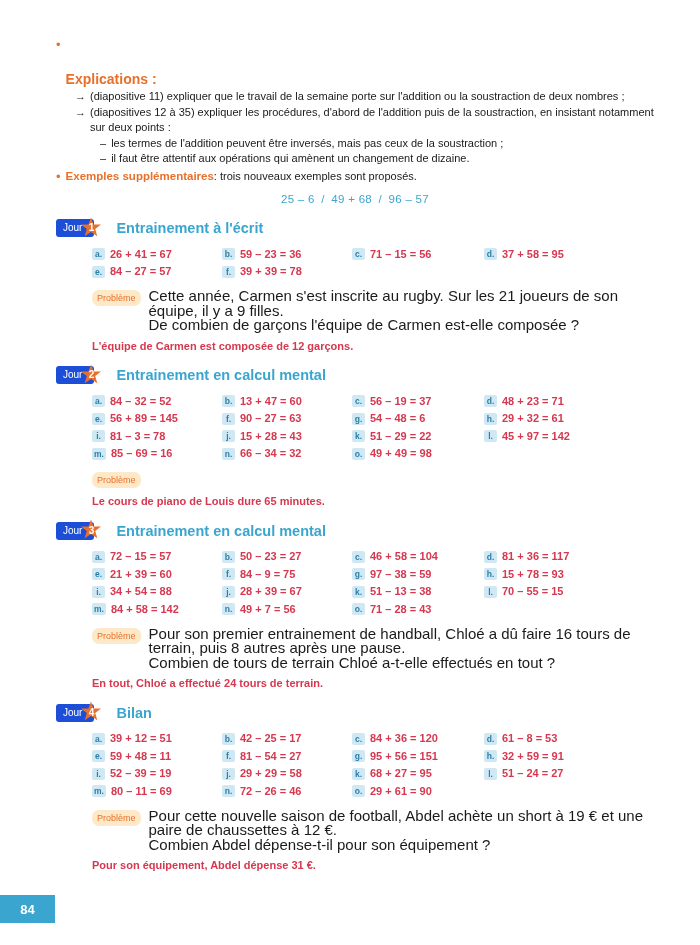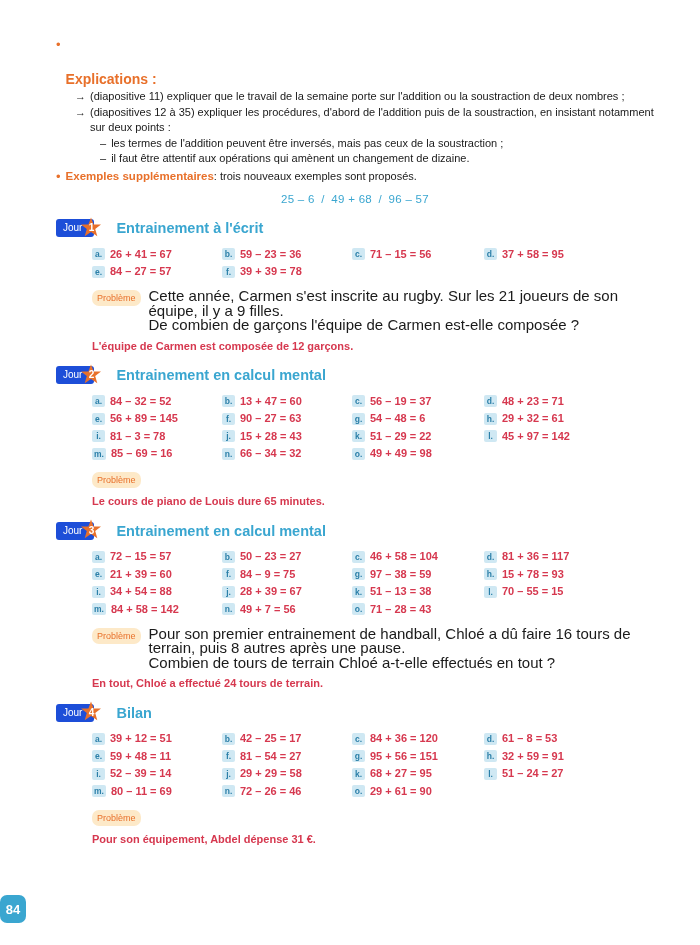--- a/index.html
+++ b/index.html
@@ -191,30 +191,29 @@
     color: #d6384f;
     font-weight: bold;
     font-size: 11px;
   }
 
   
   .page-number {
     position: absolute;
     left: 0;
     bottom: 22px;
-    width: 26px;
+    width: 55px;
     height: 28px;
     background: #3aa6d0;
     color: #ffffff;
     font-size: 13px;
     font-weight: bold;
     display: flex;
     align-items: center;
     justify-content: center;
-    border-radius: 7px;
   }
 </style>
 </head>
 <body>
 
 <div class="page">
 
   <div>
     <div class="bullet-row">
       <span class="bullet-dot">•</span>
@@ -521,21 +520,21 @@
       <div class="ex-item">
           <span class="ex-letter">g.</span>
           <span class="ex-text">95 + 56 = 151</span>
         </div>
       <div class="ex-item">
           <span class="ex-letter">h.</span>
           <span class="ex-text">32 + 59 = 91</span>
         </div>
       <div class="ex-item">
           <span class="ex-letter">i.</span>
-          <span class="ex-text">52 – 39 = 14</span>
+          <span class="ex-text">52 – 39 = 19</span>
         </div>
       <div class="ex-item">
           <span class="ex-letter">j.</span>
           <span class="ex-text">29 + 29 = 58</span>
         </div>
       <div class="ex-item">
           <span class="ex-letter">k.</span>
           <span class="ex-text">68 + 27 = 95</span>
         </div>
       <div class="ex-item">
@@ -552,18 +551,22 @@
         </div>
       <div class="ex-item">
           <span class="ex-letter">o.</span>
           <span class="ex-text">29 + 61 = 90</span>
         </div>
       <div class="ex-item"></div>
     </div>
 
     <div class="prob-block">
       <span class="prob-badge">Problème</span>
+      <span class="prob-text">
+        <span>Pour cette nouvelle saison de football, Abdel achète un short à 19 € et une paire de chaussettes à 12 €.</span><br>
+        <span class="prob-q">Combien Abdel dépense-t-il pour son équipement ?</span>
+      </span>
     </div>
     <div class="answer">Pour son équipement, Abdel dépense 31 €.</div>
   </div>
 
   <div class="page-number">84</div>
 </div>
 
 </body></html>

